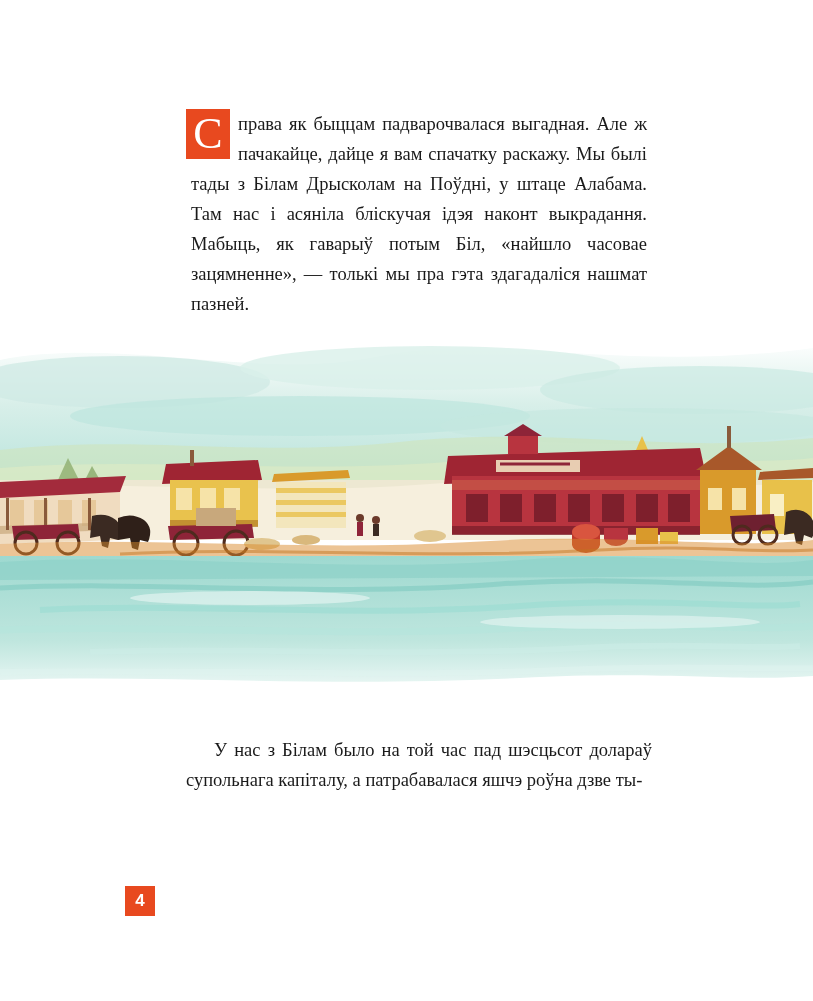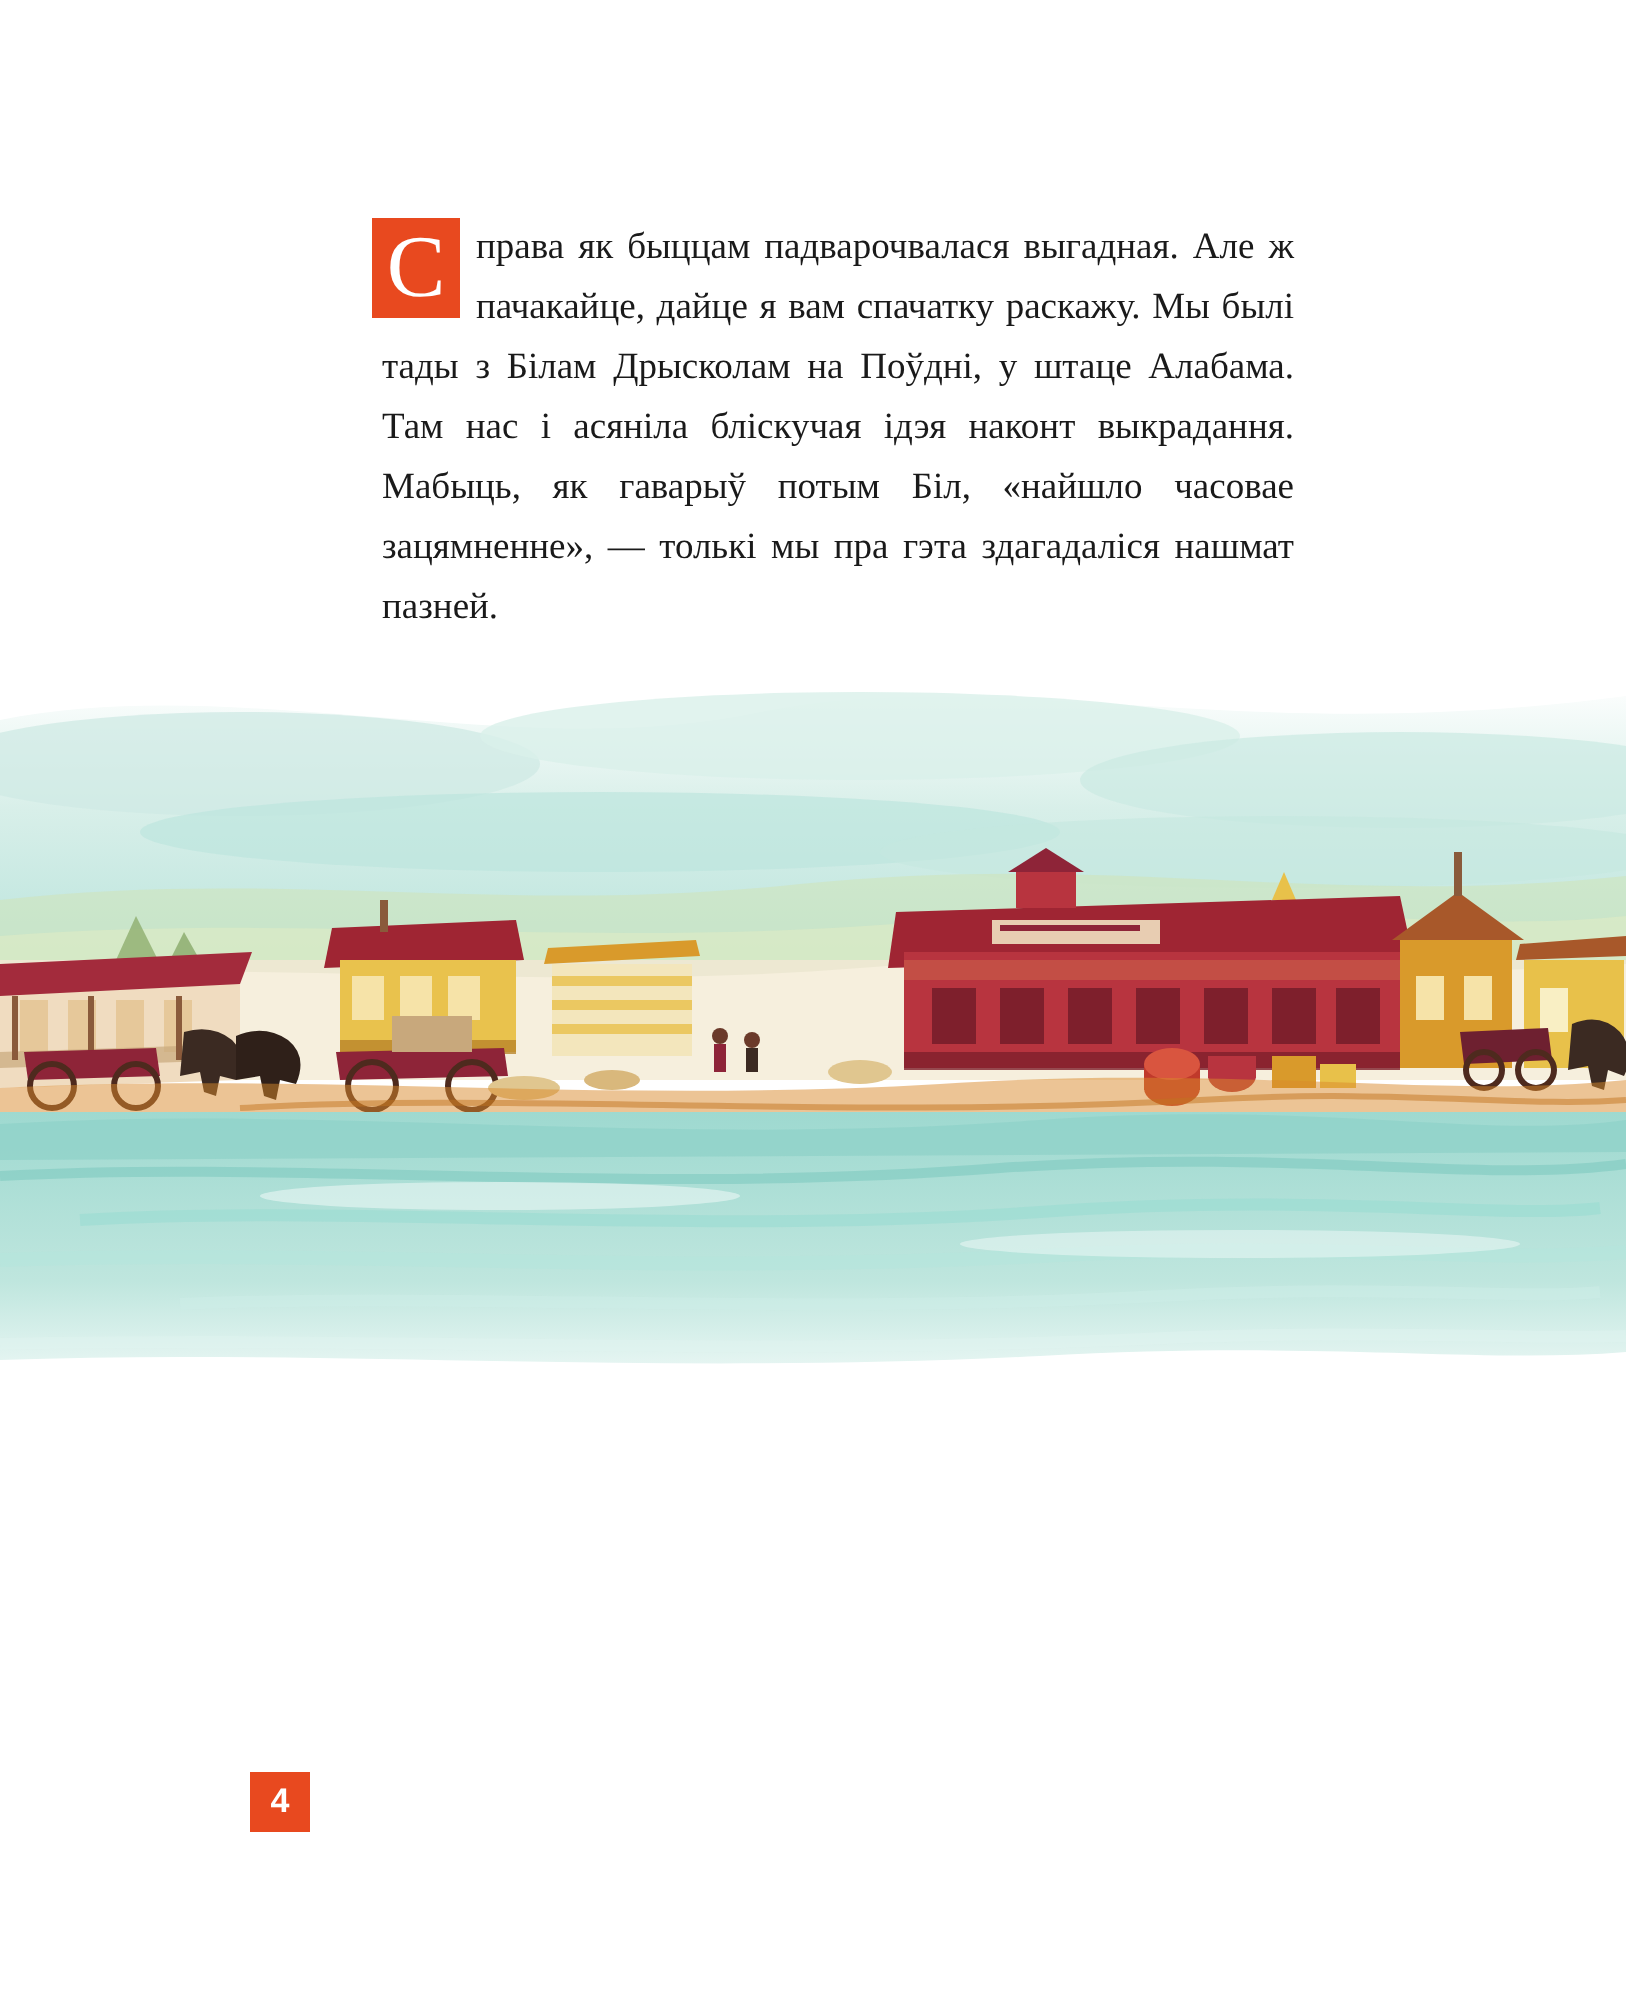--- a/index.html
+++ b/index.html
@@ -240,17 +240,18 @@
         <path d="M0,342 C180,338 360,348 560,340 C680,334 760,340 813,338" stroke="#e0f4f0" stroke-width="6" fill="none" opacity="0.5"></path>
         <ellipse cx="250" cy="268" rx="120" ry="7" fill="#ffffff" opacity="0.45"></ellipse>
         <ellipse cx="620" cy="292" rx="140" ry="7" fill="#ffffff" opacity="0.4"></ellipse>
         <rect x="0" y="352" width="813" height="28" fill="#ffffff"></rect>
         <path d="M0,350 C160,344 320,358 520,348 C660,340 740,352 813,346 L813,380 L0,380 Z" fill="#ffffff"></path>
       </g>
     </svg>
   </div>
 
   <div class="text-block text-bottom">
+    <p class="indent">У нас з Білам было на той час пад шэсцьсот долараў супольнага капіталу, а патрабавалася яшчэ роўна дзве ты-</p>
   </div>
 
   <div class="folio">4</div>
 
 </div>
 
 </body></html>

